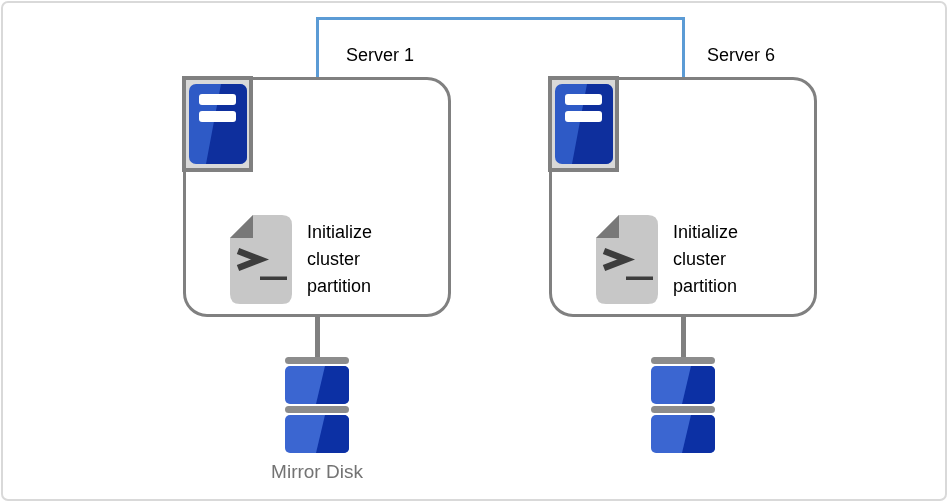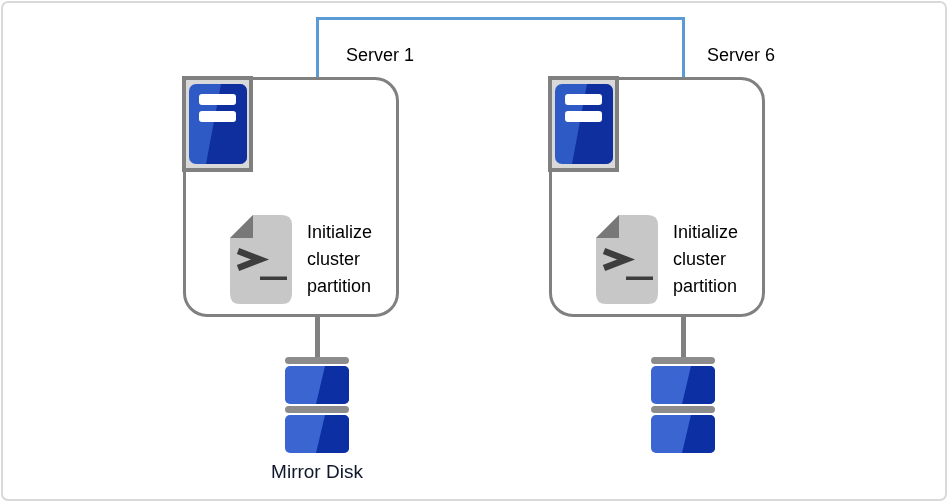--- a/index.html
+++ b/index.html
@@ -15,40 +15,40 @@
     border:2px solid #d9d9d9;border-radius:7px;
     pointer-events:none;
   }
   .overlay{position:absolute;left:0;top:0;z-index:0;}
   .server-label{
     position:absolute;top:45px;z-index:3;
     font-size:18px;line-height:20px;color:#000000;
     white-space:nowrap;
   }
   .server-box{
-    position:absolute;top:77px;width:216px;height:240px;
+    position:absolute;top:77px;width:268px;height:240px;
     box-sizing:border-box;
     border:3px solid #808080;border-radius:24px;
     background:#ffffff;z-index:1;
   }
   .tower-frame{
     position:absolute;left:-4px;top:-4px;width:71px;height:96px;
     box-sizing:border-box;border:4px solid #808080;background:#d9d9d9;
     display:flex;align-items:center;justify-content:center;
     z-index:2;
   }
   .script-icon{position:absolute;left:44px;top:135px;}
   .script-label{
     position:absolute;left:121px;top:139px;width:94px;
     font-size:18px;line-height:27px;color:#000000;
   }
   .disk-icon{position:absolute;top:357px;z-index:2;}
   .disk-label{
     position:absolute;left:242px;top:460px;width:150px;
-    text-align:center;font-size:19px;line-height:24px;color:#0f172a;
+    text-align:center;font-size:19px;line-height:24px;color:#737373;
   }
 </style>
 </head>
 <body>
 
 <div class="stage">
 
   <div class="page-border"></div>
 
   <svg class="overlay" width="948" height="502">

